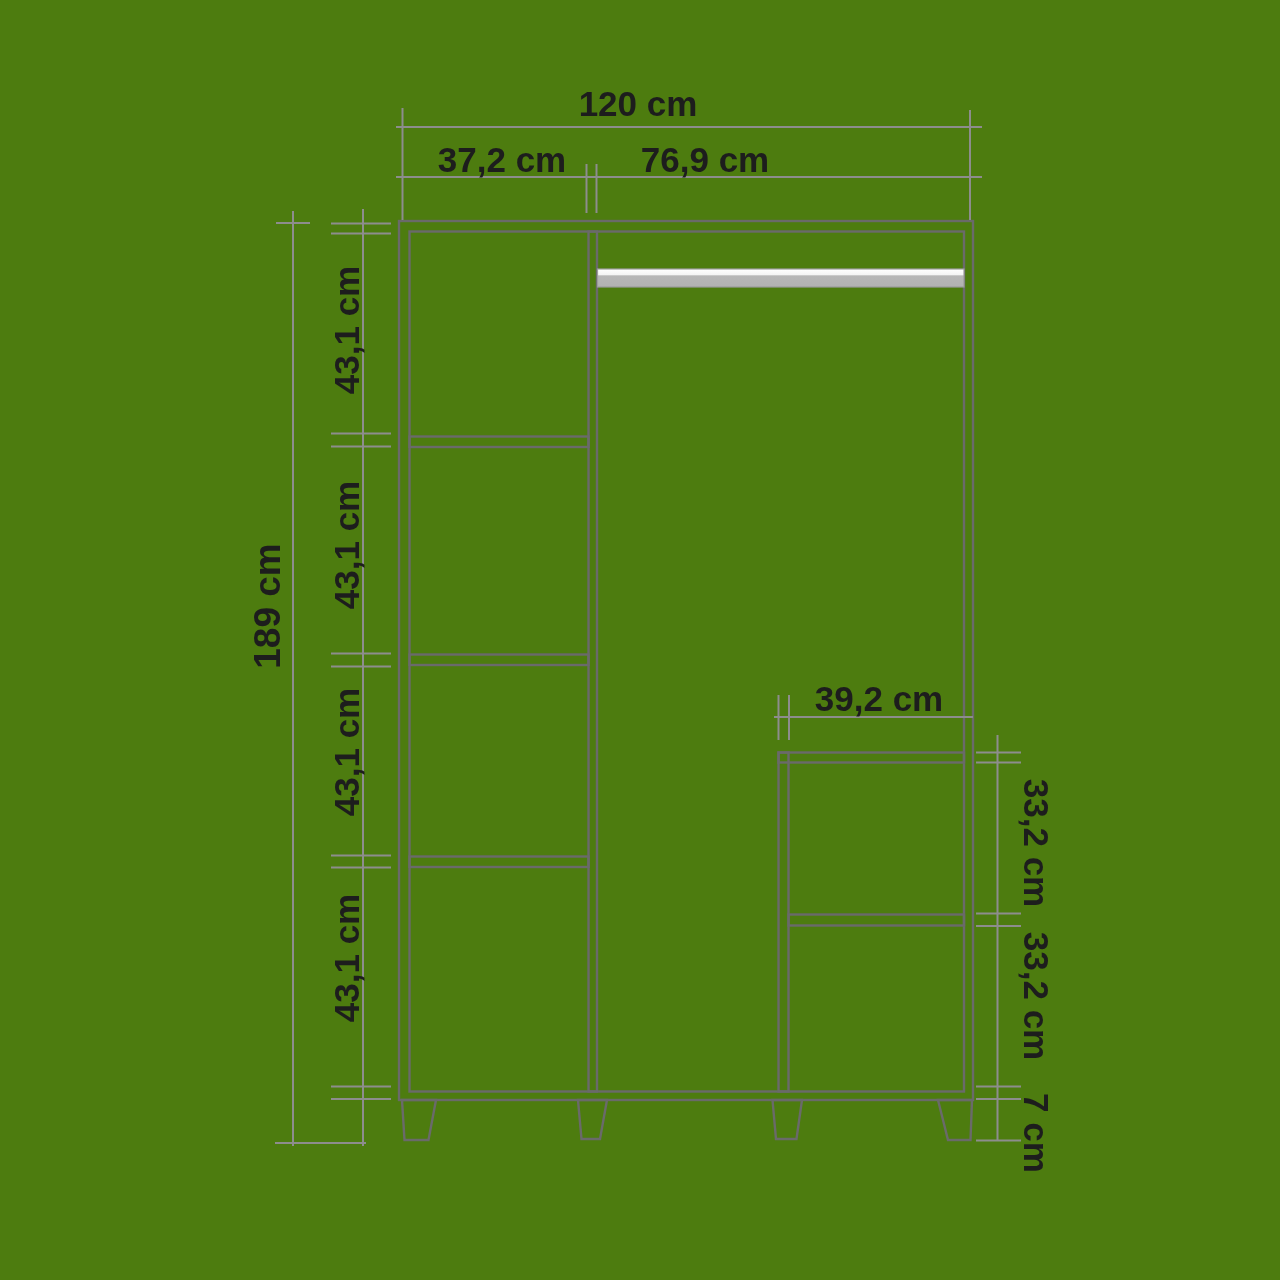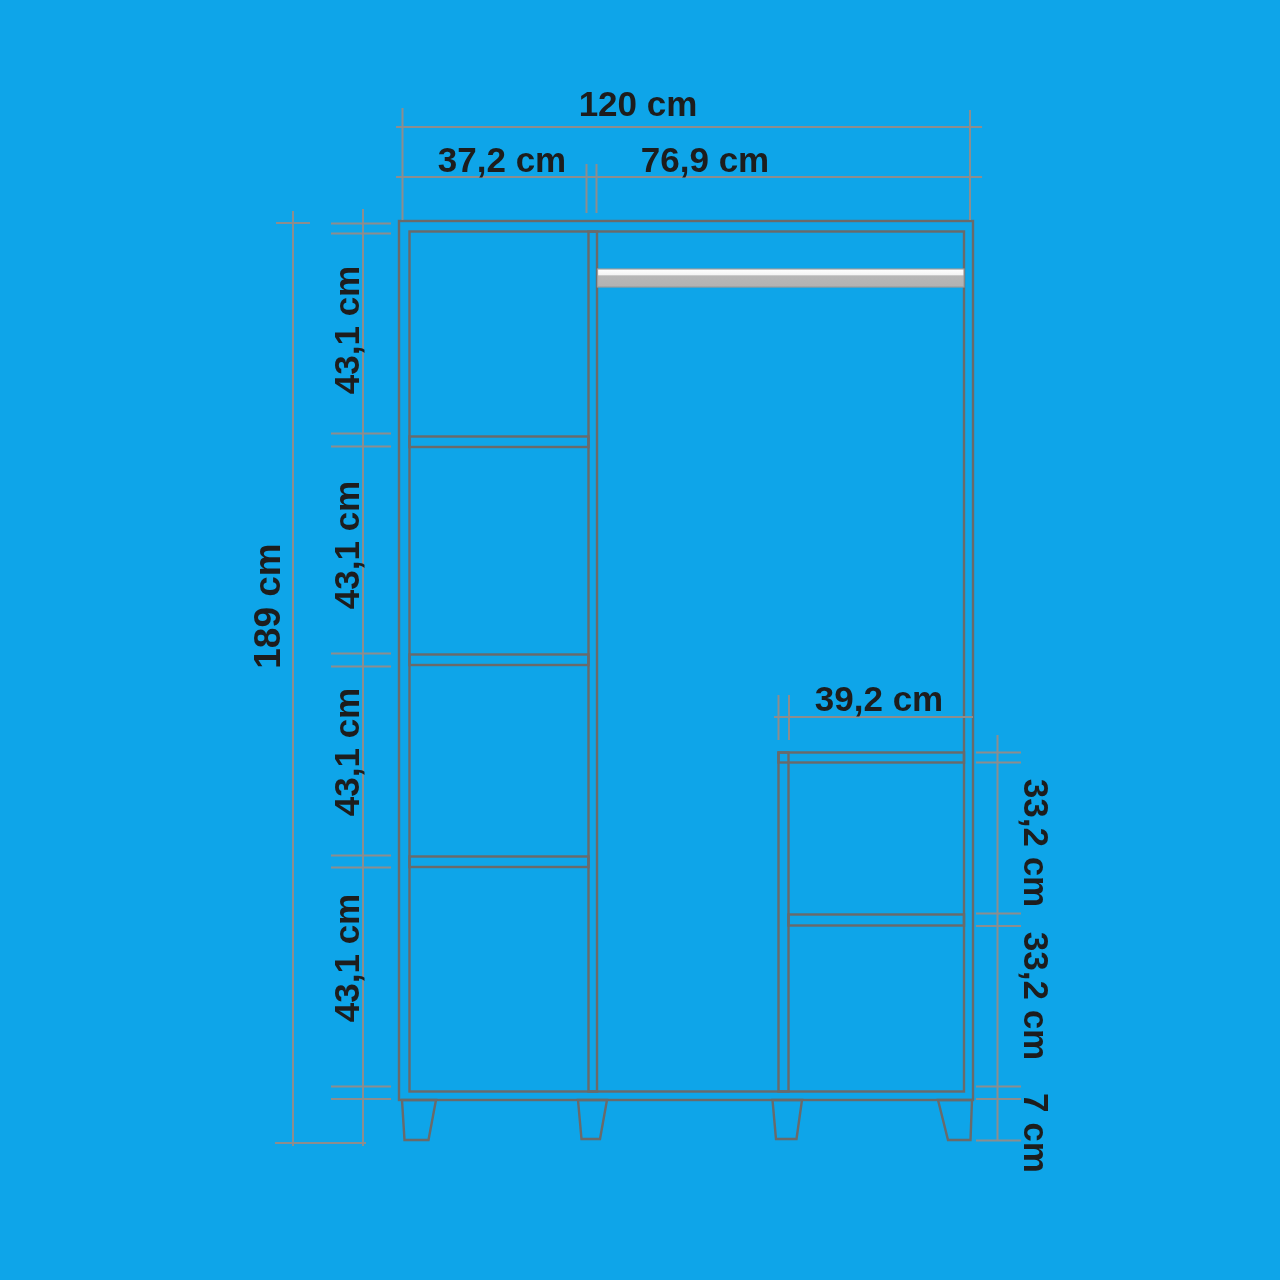--- a/index.html
+++ b/index.html
@@ -4,21 +4,21 @@
 <style>
   html, body {
     margin: 0;
     padding: 0;
     background: #ffffff;
   }
   .page {
     position: relative;
     width: 1280px;
     height: 1280px;
-    background: #0ea5e9;
+    background: #4d7c0f;
     overflow: hidden;
   }
   .drawing {
     position: absolute;
     left: 0;
     top: 0;
   }
   .dim-text {
     font-family: "Liberation Sans", "DejaVu Sans", sans-serif;
     font-weight: bold;

